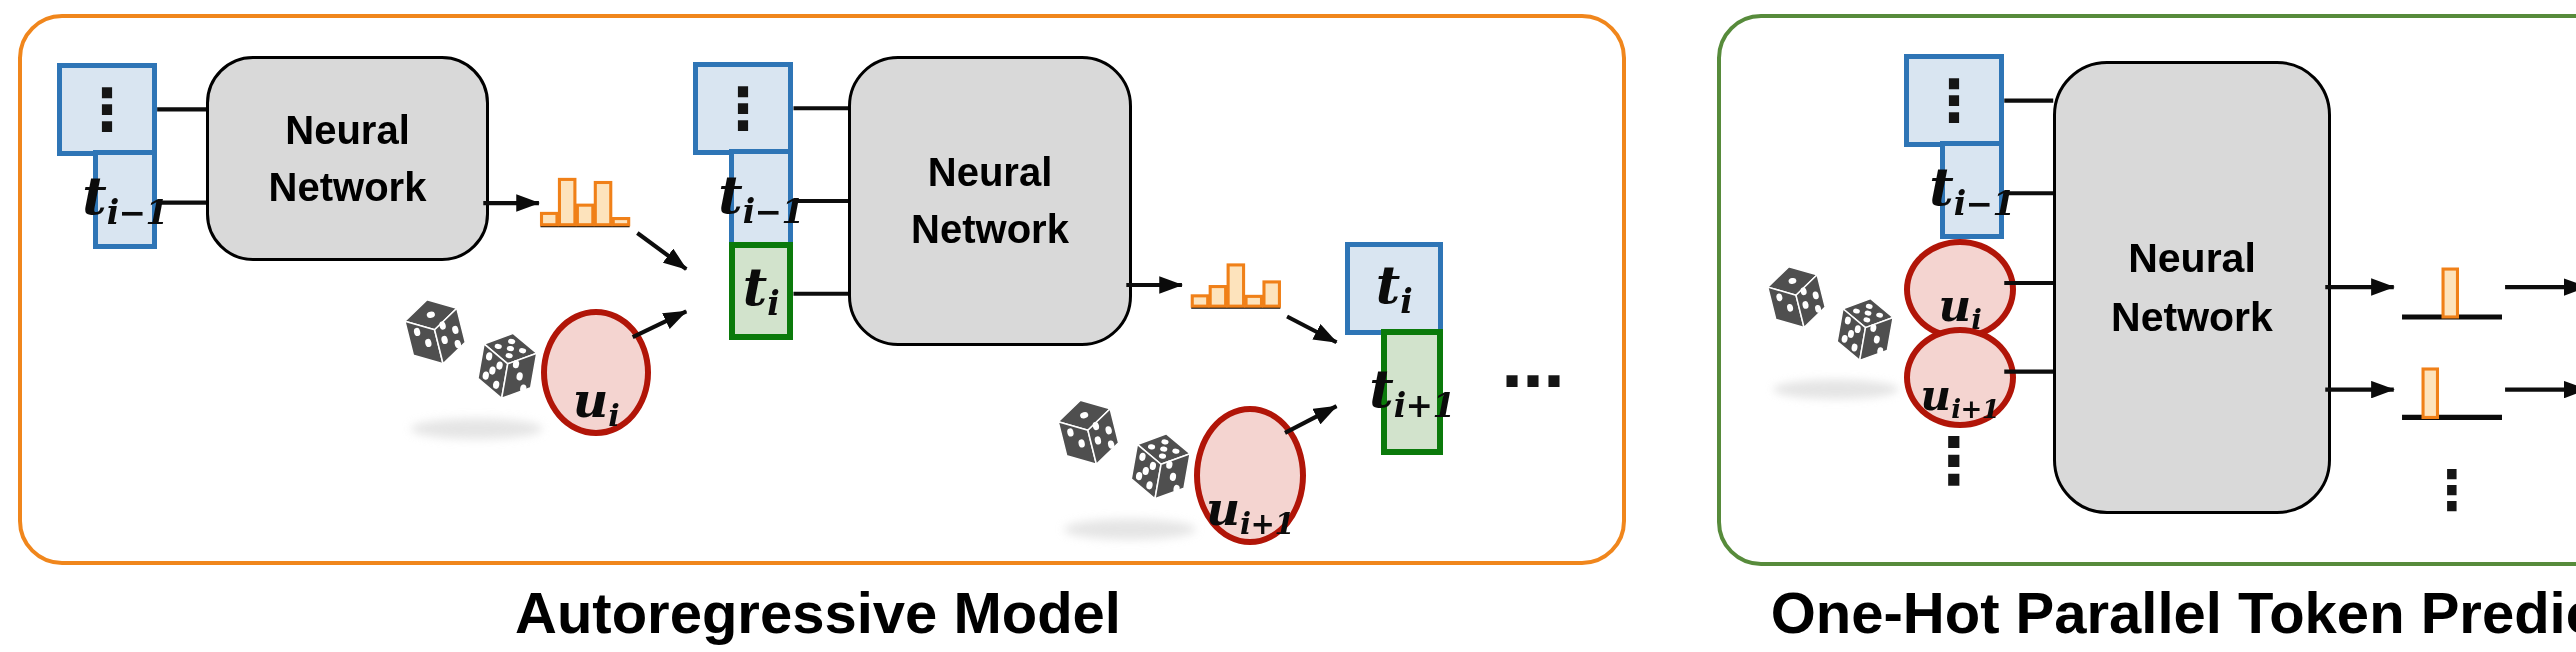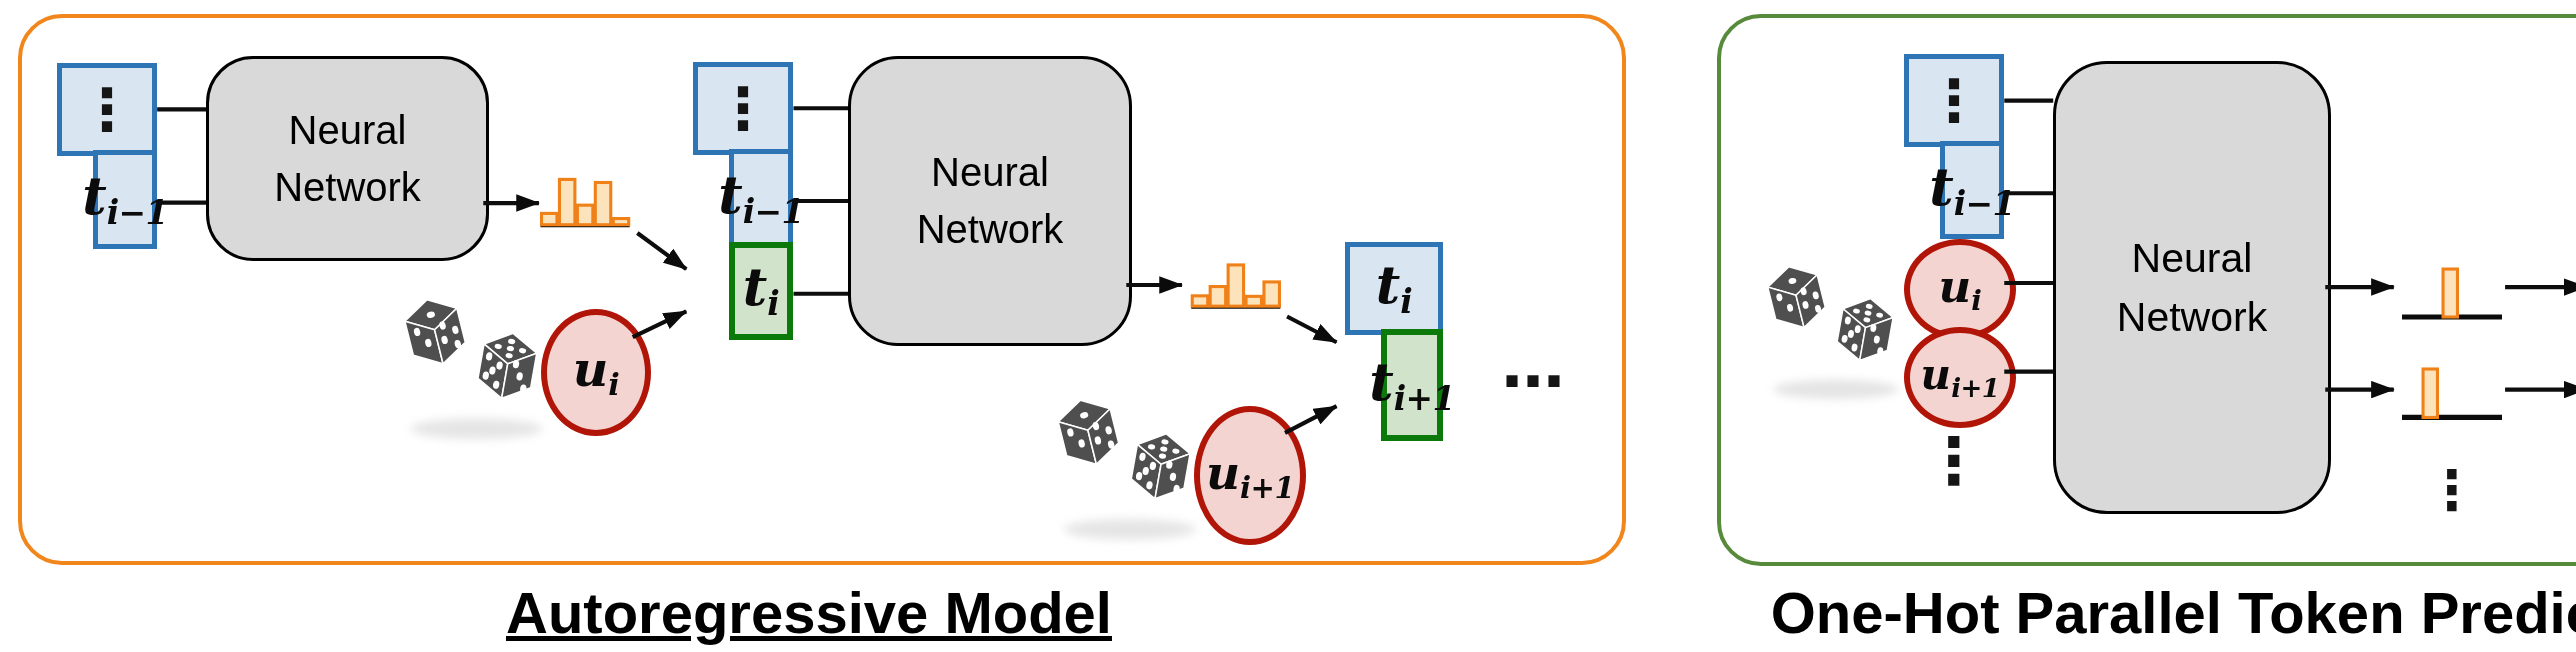--- a/index.html
+++ b/index.html
@@ -3,39 +3,39 @@
 <meta charset="utf-8">
 <style>
   html,body{margin:0;padding:0;background:#ffffff;}
   .canvas{position:relative;width:2773px;height:653px;background:#ffffff;overflow:hidden;
           font-family:"Liberation Sans",sans-serif;}
   .panel{position:absolute;border-radius:44px;background:transparent;}
   #panelL{left:18px;top:14.4px;width:1600px;height:543px;border:4.6px solid var(--panel_orange);}
   #panelR{left:1717px;top:14.4px;width:1041px;height:544px;border:4.1px solid var(--panel_green);}
   .caption{position:absolute;text-align:center;font-weight:bold;font-size:58px;color:#000;
            font-family:"Liberation Sans",sans-serif;line-height:1.15;}
-  #capL{left:9px;top:580px;width:1600px;text-decoration:underline;}
+  #capL{left:18px;top:580px;width:1600px;}
   #capR{left:1717px;top:580px;width:1041px;}
   .nn{position:absolute;background:var(--nn_fill);border:3.6px solid var(--nn_border);
       display:flex;flex-direction:column;align-items:center;justify-content:center;
-      font-weight:normal;color:#000;text-align:center;gap:8px;}
+      font-weight:bold;color:#000;text-align:center;gap:8px;}
   #nn1{left:206px;top:56px;width:277px;height:199px;border-radius:47px;font-size:40px;line-height:1.22;}
   #nn2{left:848px;top:56px;width:278px;height:284px;border-radius:50px;font-size:40px;line-height:1.22;}
   #nn3{left:2053px;top:61px;width:272px;height:447px;border-radius:54px;font-size:41px;line-height:1.22;}
   .stack{position:absolute;display:flex;flex-direction:column;}
   .cell{box-sizing:border-box;display:flex;align-items:center;justify-content:center;}
   .cell + .cell{margin-top:-5.7px;margin-left:36px;}
   .blue{border:5.7px solid var(--blue_border);background:var(--blue_fill);}
   .green{border:6.7px solid var(--green_border);background:var(--green_fill);}
   .tok{font-family:"DejaVu Serif","Liberation Serif",serif;font-style:italic;font-weight:bold;
        font-size:53px;color:#0b0b0b;line-height:1;}
   .tok sub{font-size:0.62em;vertical-align:-0.30em;letter-spacing:-0.02em;}
   .vd{font-family:"DejaVu Sans",sans-serif;font-weight:bold;font-size:58px;line-height:1;color:#151515;}
   .node{position:absolute;border-radius:50%;background:var(--red_fill);border:6.7px solid var(--red_border);
-        display:flex;align-items:center;justify-content:center;}
+        display:flex;align-items:flex-end;justify-content:center;}
   .dots{position:absolute;text-align:center;font-family:"DejaVu Sans",sans-serif;font-weight:bold;
         color:#151515;line-height:1;}
   svg.overlay{position:absolute;left:0;top:0;width:2773px;height:653px;pointer-events:none;}
   .conn{stroke:var(--ink);stroke-width:8px;fill:none;}
   .base{stroke:#0b0b0b;stroke-width:10px;fill:none;}
   .bar{fill:var(--hist_fill);stroke:var(--hist_stroke);stroke-width:6px;}
   .die{fill:#4f4f4f;stroke:#ffffff;stroke-width:3px;stroke-linejoin:round;}
   .pip{fill:#ffffff;stroke:none;}
 </style>
 </head>
@@ -77,21 +77,21 @@
 
   <div class="nn" id="nn2">
     <div>Neural</div>
     <div>Network</div>
   </div>
 
   <div class="stack" id="stackC" style="left:1345px;top:242px;width:98px;">
     <div class="cell blue" style="height:93px;">
       <span class="tok"><span>t</span><sub>i</sub></span>
     </div>
-    <div class="cell green" style="height:112px;">
+    <div class="cell green" style="height:126px;">
       <span class="tok"><span>t</span><sub>i+1</sub></span>
     </div>
   </div>
 
   <div class="node" style="left:1194px;top:406px;width:100px;height:127px;">
     <span class="tok" style="font-size:47px;"><span>u</span><sub>i+1</sub></span>
   </div>
 
   <div class="dots" style="left:1479px;top:350px;width:108px;font-size:63px;">⋯</div>
 

